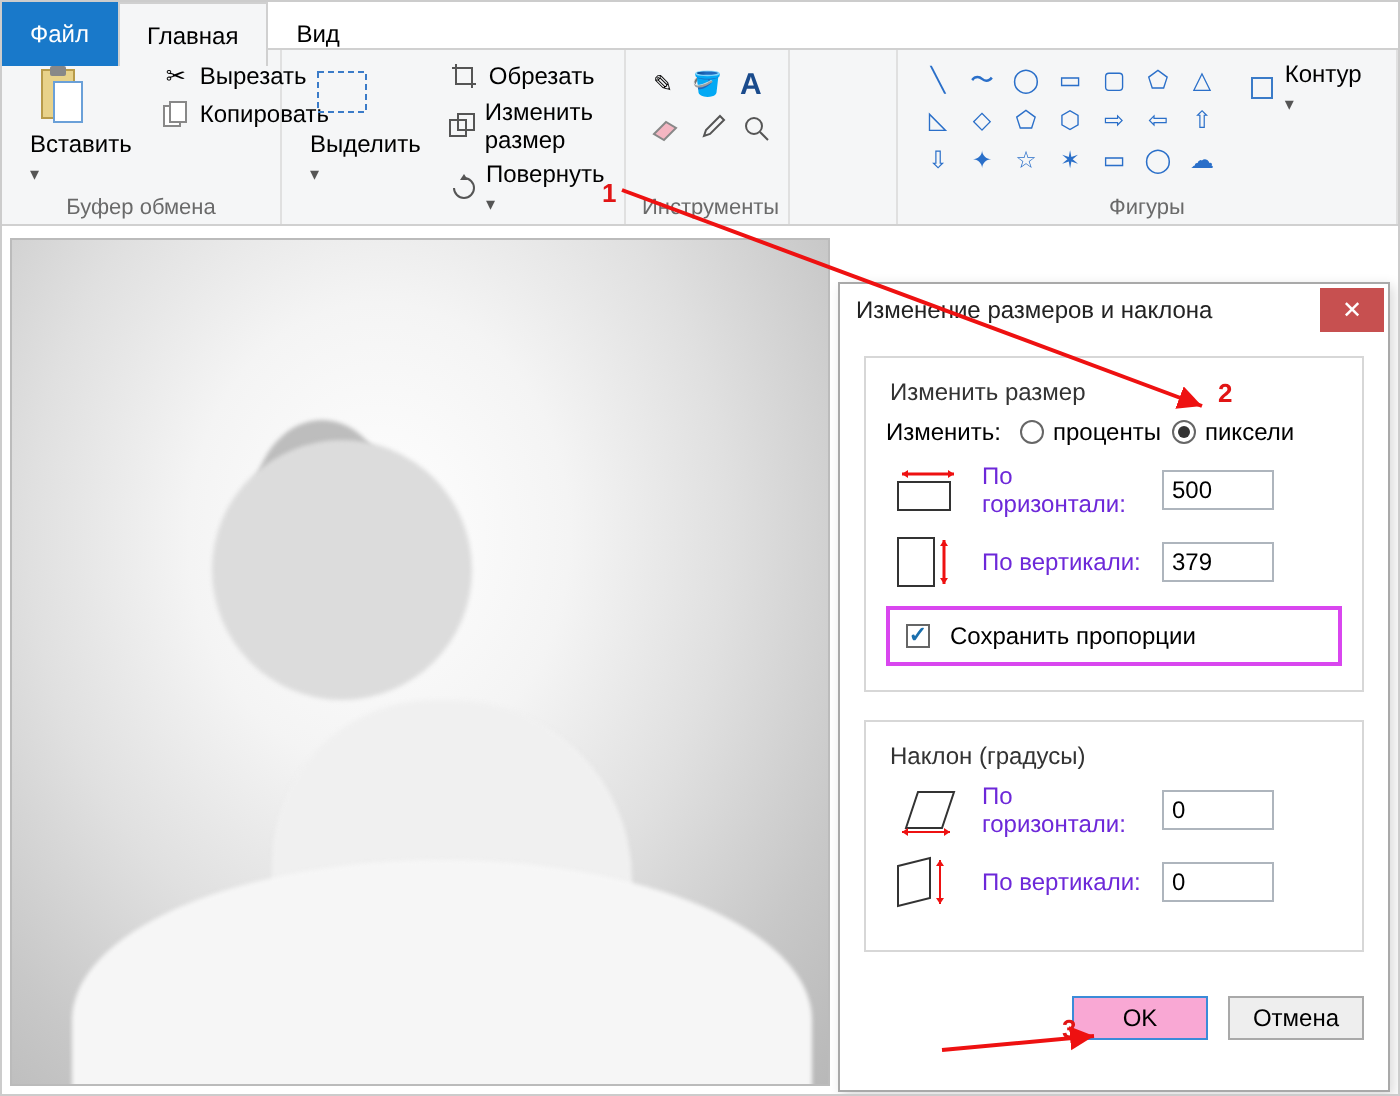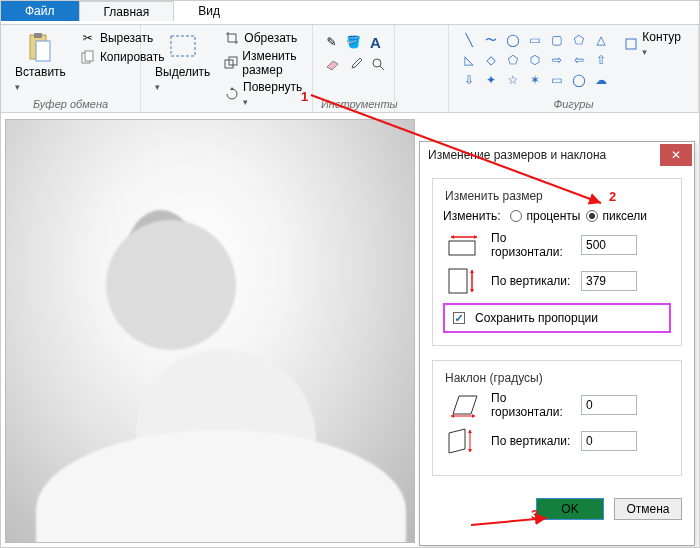--- a/index.html
+++ b/index.html
@@ -1,25 +1,25 @@
 <!DOCTYPE html>
 <html><head>
 <meta charset="utf-8">
 <style>
   * { box-sizing: border-box; margin: 0; padding: 0; font-family: "Segoe UI", Tahoma, sans-serif; font-size: 12px; }
   body { width: 700px; height: 548px; background: #fff; position: relative; overflow: hidden; border:1px solid #ccc;}
   .tabs { height: 24px; background: #fff; display: flex; align-items: stretch; border-bottom:1px solid #d0d0d0;}
-  .tab { padding: 4px 24px; height:20px; display:flex; align-items:center; cursor:pointer;}
+  .tab { padding: 4px 14px; height:32px; display:flex; align-items:center; cursor:pointer;}
   .tab.file { background:#1979ca; color:#fff;}
   .tab.active { background:#f5f6f7; border:1px solid #d0d0d0; border-bottom:none;}
   .ribbon { height: 88px; background:#f5f6f7; border-bottom:1px solid #d0d0d0; display:flex;}
   .group { border-right:1px solid #e0e0e0; padding:4px 8px 2px 8px; display:flex; flex-direction:column; justify-content:space-between;}
-  .group-label { text-align:center; color:#6a6a6a; font-size:11px; padding-top:2px;font-style:italic;}
+  .group-label { text-align:center; color:#6a6a6a; font-size:11px; padding-top:2px;}
   .group-content { display:flex; align-items:flex-start;}
-  .bigbtn { display:flex; flex-direction:column; align-items:center; padding:2px 6px; cursor:pointer; gap:2px;}
+  .bigbtn { display:flex; flex-direction:column; align-items:flex-start; padding:2px 6px; cursor:pointer; gap:2px;}
   .bigbtn .ic { width:32px; height:32px; display:flex; align-items:center; justify-content:center;}
   .smallbtns { display:flex; flex-direction:column; gap:1px; margin-left:4px;}
   .smallbtn { display:flex; align-items:center; gap:4px; padding:1px 4px; cursor:pointer;}
   .smallbtn .ic { width:16px; height:16px; display:flex; align-items:center; justify-content:center;}
   .dd::after{content:" ▾"; font-size:9px; color:#555;}
   .tools-col{display:flex;flex-direction:column;gap:4px;padding:4px 4px;}
   .tools-row{display:flex;gap:8px;}
   .tool-ic{width:18px;height:18px;display:flex;align-items:center;justify-content:center;cursor:pointer;}
   .brush{display:flex;flex-direction:column;align-items:center;padding:2px 8px;cursor:pointer;}
   .shapes-grid{display:grid;grid-template-columns:repeat(7,20px);grid-template-rows:repeat(3,18px);gap:2px;padding:2px;}
@@ -32,33 +32,33 @@
   .dialog{position:absolute;left:418px;top:140px;width:276px;height:405px;background:#fff;border:1px solid #a9a9a9;box-shadow:2px 2px 6px rgba(0,0,0,.15);}
   .titlebar{height:26px;display:flex;align-items:center;justify-content:space-between;padding-left:8px;background:#fff;}
   .title{color:#222;}
   .closebtn{width:32px;height:22px;background:#c75050;display:flex;align-items:center;justify-content:center;color:#fff;cursor:pointer;margin-right:2px;}
   .dlg-body{padding:10px 12px 8px 12px;}
   .fieldset{border:1px solid #d7d7d7;padding:10px 10px 12px 10px;margin-bottom:14px;}
   .fieldset-title{position:relative;top:0;background:#fff;display:inline-block;padding:0 4px;color:#333;margin-top:-18px;margin-left:-2px;}
   .row{display:flex;align-items:center;gap:10px;margin-bottom:8px;}
   .row.first{margin-top:6px;}
   .icbox{width:38px;height:28px;display:flex;align-items:center;justify-content:center;}
-  .lbl{width:80px;color:#000000;}
+  .lbl{width:80px;color:#6d28d9;}
   .num{width:56px;height:20px;border:1px solid #aeb5bd;padding:1px 4px;}
   .radios{display:flex;align-items:center;gap:6px;}
   .radio{display:flex;align-items:center;gap:4px;cursor:pointer;}
   .rcircle{width:12px;height:12px;border:1px solid #666;border-radius:50%;display:inline-flex;align-items:center;justify-content:center;}
   .rcircle.sel::after{content:"";width:6px;height:6px;background:#333;border-radius:50%;}
   .chk{width:12px;height:12px;border:1px solid #666;display:inline-flex;align-items:center;justify-content:center;margin-right:6px;}
   .chk.sel{color:#1a6fad;font-weight:bold;}
   .chk.sel::after{content:"✓";font-size:11px;line-height:1;}
   .redbox{border:2px solid #d946ef;padding:6px 8px;margin-top:4px;}
   .btnrow{display:flex;gap:10px;justify-content:flex-end;padding:0 12px;}
   .btn{min-width:68px;height:22px;border:1px solid #a9a9a9;background:#eee;display:flex;align-items:center;justify-content:center;cursor:pointer;}
-  .btn.ok{border:1px solid #3b8bd8;background:#15803d;}
+  .btn.ok{border:1px solid #3b8bd8;background:#f9a8d4;}
 
   .annot{position:absolute;color:#e11515;font-size:13px;font-weight:bold;pointer-events:none;}
   svg.arrow{position:absolute;pointer-events:none;}
 </style>
 </head>
 <body>
 
 <div class="tabs">
   <div class="tab file">Файл</div>
   <div class="tab active">Главная</div>

